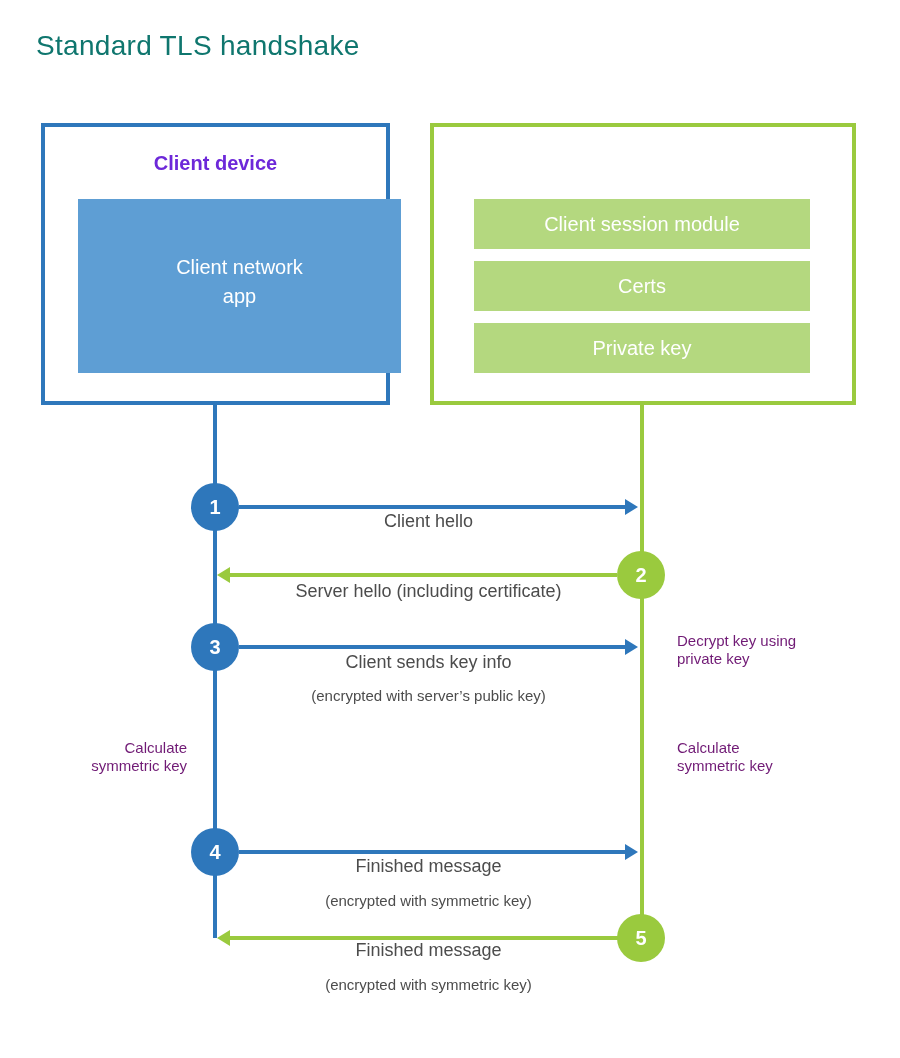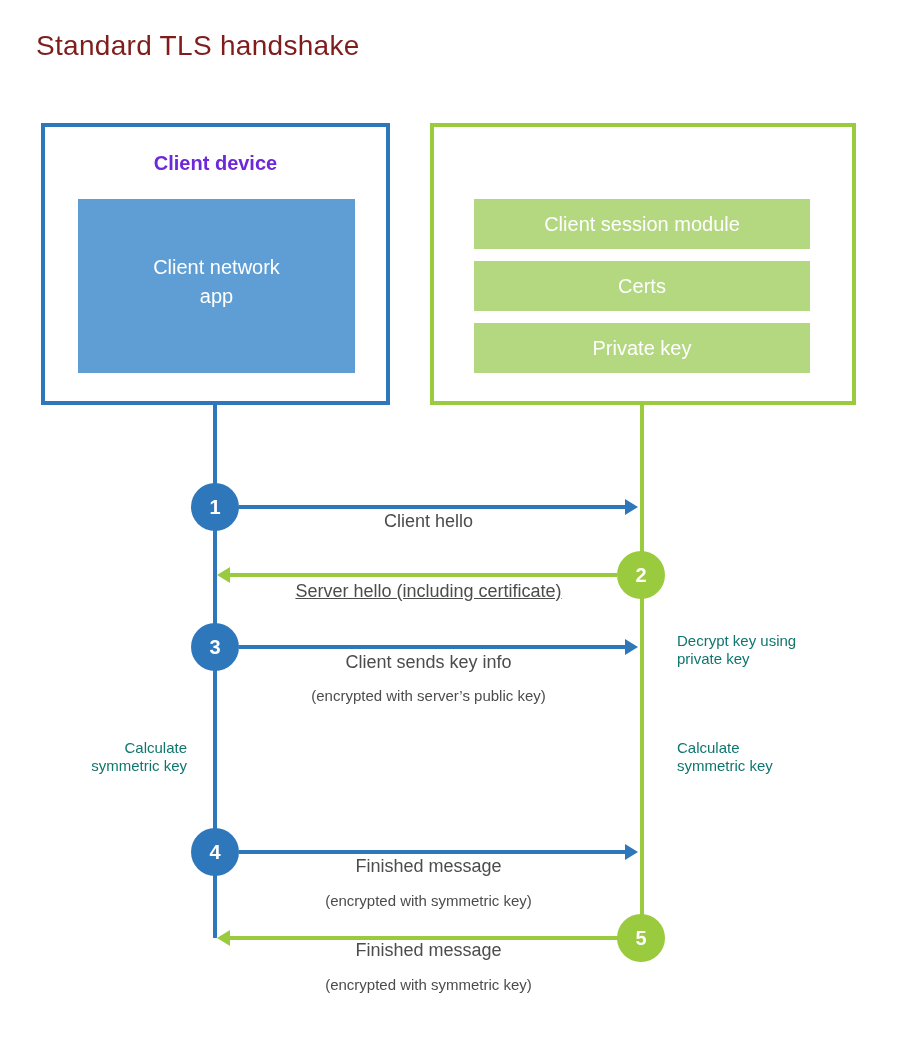--- a/index.html
+++ b/index.html
@@ -13,41 +13,41 @@
   }
 
   
   .page-title {
     position: absolute;
     left: 36px;
     top: 30px;
     font-size: 28px;
     font-weight: 300;
     letter-spacing: 0.3px;
-    color: #7f1d1d;
+    color: #0f766e;
   }
 
   
   .box { position: absolute; top: 123px; height: 282px; background: #fff; box-sizing: border-box; }
   .client-box { left: 41px;  width: 349px; border: 4px solid #2e77bb; }
   .server-box { left: 430px; width: 426px; border: 4px solid #9aca3e; }
   .box-heading {
     position: absolute;
     top: 25px; left: 0; right: 0;
     text-align: center;
     font-size: 20px;
     font-weight: 700;
     color: #6d28d9;
   }
 
   
   .app-rect {
     position: absolute;
     left: 33px; top: 72px;
-    width: 277px; height: 174px;
+    width: 323px; height: 174px;
     background: #5e9ed4;
     color: #ffffff;
     font-size: 20px;
     line-height: 29px;
     display: flex;
     align-items: center;
     justify-content: center;
     text-align: center;
     white-space: pre-line;
     padding-bottom: 8px;
@@ -130,34 +130,34 @@
     position: absolute;
     left: 215px;
     width: 427px;
     text-align: center;
     color: #4c4c4c;
     margin-top: 32px;
   }
   .msg.main { font-size: 18px; }
   .msg.sub  { font-size: 15px; }
   .msg-1  { top: 479px; }
-  .msg-2  { top: 549px; text-decoration: underline; }
+  .msg-2  { top: 549px; }
   .msg-3  { top: 620px; }
   .msg-3s { top: 655px; }
   .msg-4  { top: 824px; }
   .msg-4s { top: 860px; }
   .msg-5  { top: 908px; }
   .msg-5s { top: 944px; }
 
   
   .note {
     position: absolute;
     font-size: 15px;
     line-height: 17.5px;
-    color: #0f766e;
+    color: #701a75;
     white-space: pre-line;
   }
   .note-left-calc  { left: 37px;  width: 150px; text-align: right; top: 739px; }
   .note-decrypt    { left: 677px; width: 170px; text-align: left;  top: 632px; }
   .note-right-calc { left: 677px; width: 170px; text-align: left;  top: 739px; }
 </style>
 </head>
 <body>
 
 <div class="canvas">

